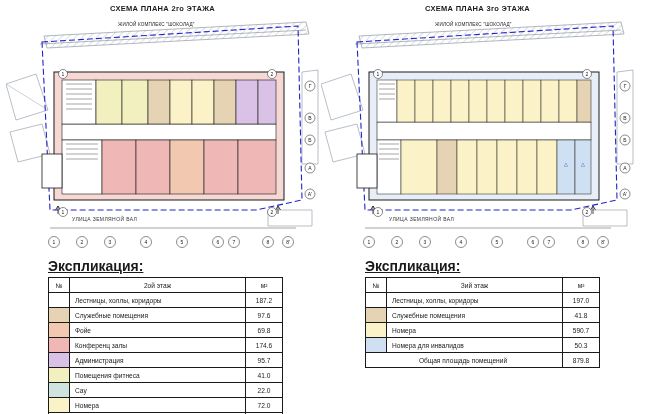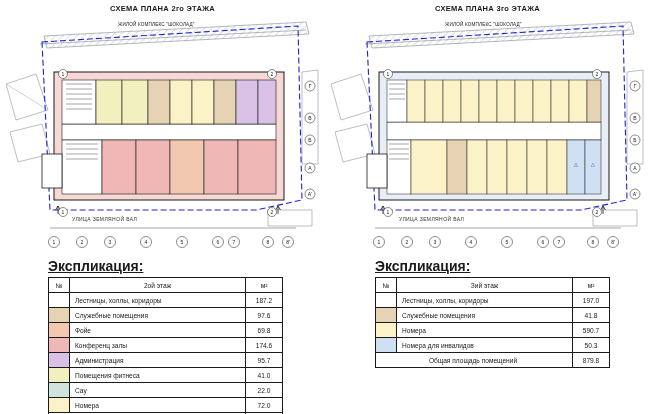--- a/index.html
+++ b/index.html
@@ -6,21 +6,21 @@
   body{
     width:650px;height:414px;
     background:#ffffff;
     font-family:"Liberation Sans", sans-serif;
     color:#1a1a1a;
     position:relative;
     overflow:hidden;
   }
   .panel{position:absolute;top:0;width:325px;height:414px;}
   .panel.left{left:0;}
-  .panel.right{left:325px;}
+  .panel.right{left:315px;}
 
   .plan-title{
     position:absolute;top:4px;left:0;width:100%;
     text-align:center;font-size:7.5px;font-weight:bold;letter-spacing:.3px;
   }
 
   
   .plan-canvas{
     position:absolute;top:14px;left:6px;width:313px;height:240px;
   }

